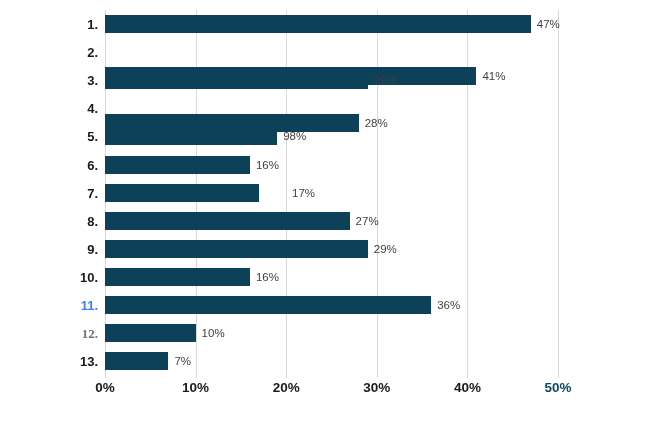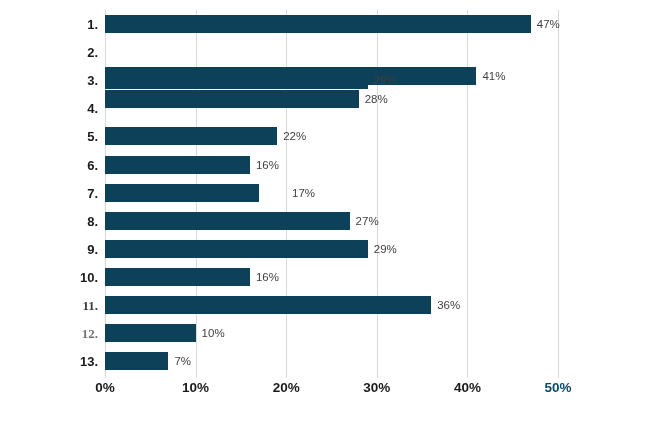--- a/index.html
+++ b/index.html
@@ -134,21 +134,21 @@
       <div class="cat-label" style="top: 5px; color: rgb(26, 26, 26);">1.</div>
       <div class="cat-label" style="top: 33.1px; color: rgb(26, 26, 26);">2.</div>
       <div class="cat-label" style="top: 61.2px; color: rgb(26, 26, 26);">3.</div>
       <div class="cat-label" style="top: 89.3px; color: rgb(26, 26, 26);">4.</div>
       <div class="cat-label" style="top: 117.4px; color: rgb(26, 26, 26);">5.</div>
       <div class="cat-label" style="top: 145.5px; color: rgb(26, 26, 26);">6.</div>
       <div class="cat-label" style="top: 173.6px; color: rgb(26, 26, 26);">7.</div>
       <div class="cat-label" style="top: 201.7px; color: rgb(26, 26, 26);">8.</div>
       <div class="cat-label" style="top: 229.8px; color: rgb(26, 26, 26);">9.</div>
       <div class="cat-label" style="top: 257.9px; color: rgb(26, 26, 26);">10.</div>
-      <div class="cat-label" style="top: 286px; color: #404040; font-family: Liberation Serif, serif;">11.</div>
+      <div class="cat-label" style="top: 286px; color: #3b82f6;">11.</div>
       <div class="cat-label" style="top: 314.1px; color: #737373; font-family: Liberation Serif, serif;">12.</div>
       <div class="cat-label" style="top: 342.2px; color: rgb(26, 26, 26);">13.</div>
     </div>
 
   <div id="plot">
     <div id="gridlines">
         <div class="gridline zero" style="left: 0px; background: rgb(217, 217, 217);"></div>
         <div class="gridline" style="left: 90.6px; background: rgb(217, 217, 217);"></div>
         <div class="gridline" style="left: 181.2px; background: rgb(217, 217, 217);"></div>
         <div class="gridline" style="left: 271.8px; background: rgb(217, 217, 217);"></div>
@@ -161,27 +161,27 @@
           <div class="bar-value" style="left: 425.82px; color: rgb(63, 63, 63);">47%</div>
         </div>
         <div class="bar-row" style="top: 33.1px; margin-top: 24px;">
           <div class="bar" title="2. 41%" style="width: 371.46px; background: rgb(13, 65, 89);"></div>
           <div class="bar-value" style="left: 371.46px; color: rgb(63, 63, 63);">41%</div>
         </div>
         <div class="bar-row" style="top: 61.2px;">
           <div class="bar" title="3. 29%" style="width: 262.74px; background: rgb(13, 65, 89);"></div>
           <div class="bar-value" style="left: 262.74px; color: rgb(63, 63, 63);">29%</div>
         </div>
-        <div class="bar-row" style="top: 80px; text-align: center;">
+        <div class="bar-row" style="top: 104px; text-align: center;">
           <div class="bar" title="4. 28%" style="width: 253.68px; background: rgb(13, 65, 89);"></div>
           <div class="bar-value" style="left: 253.68px; color: rgb(63, 63, 63);">28%</div>
         </div>
         <div class="bar-row" style="top: 117.4px;">
           <div class="bar" title="5. 19%" style="width: 172.14px; background: rgb(13, 65, 89);"></div>
-          <div class="bar-value" style="left: 172.14px; color: rgb(63, 63, 63);">22%</div>
+          <div class="bar-value" style="left: 172.14px; color: rgb(63, 63, 63);">98%</div>
         </div>
         <div class="bar-row" style="top: 145.5px;">
           <div class="bar" title="6. 16%" style="width: 144.96px; background: rgb(13, 65, 89);"></div>
           <div class="bar-value" style="left: 144.96px; color: rgb(63, 63, 63);">16%</div>
         </div>
         <div class="bar-row" style="top: 173.6px;">
           <div class="bar" title="7. 17%" style="width: 154.02px; background: rgb(13, 65, 89);"></div>
           <div class="bar-value" style="left: 154.02px; color: rgb(63, 63, 63); padding-left: 33px;">17%</div>
         </div>
         <div class="bar-row" style="top: 201.7px;">

